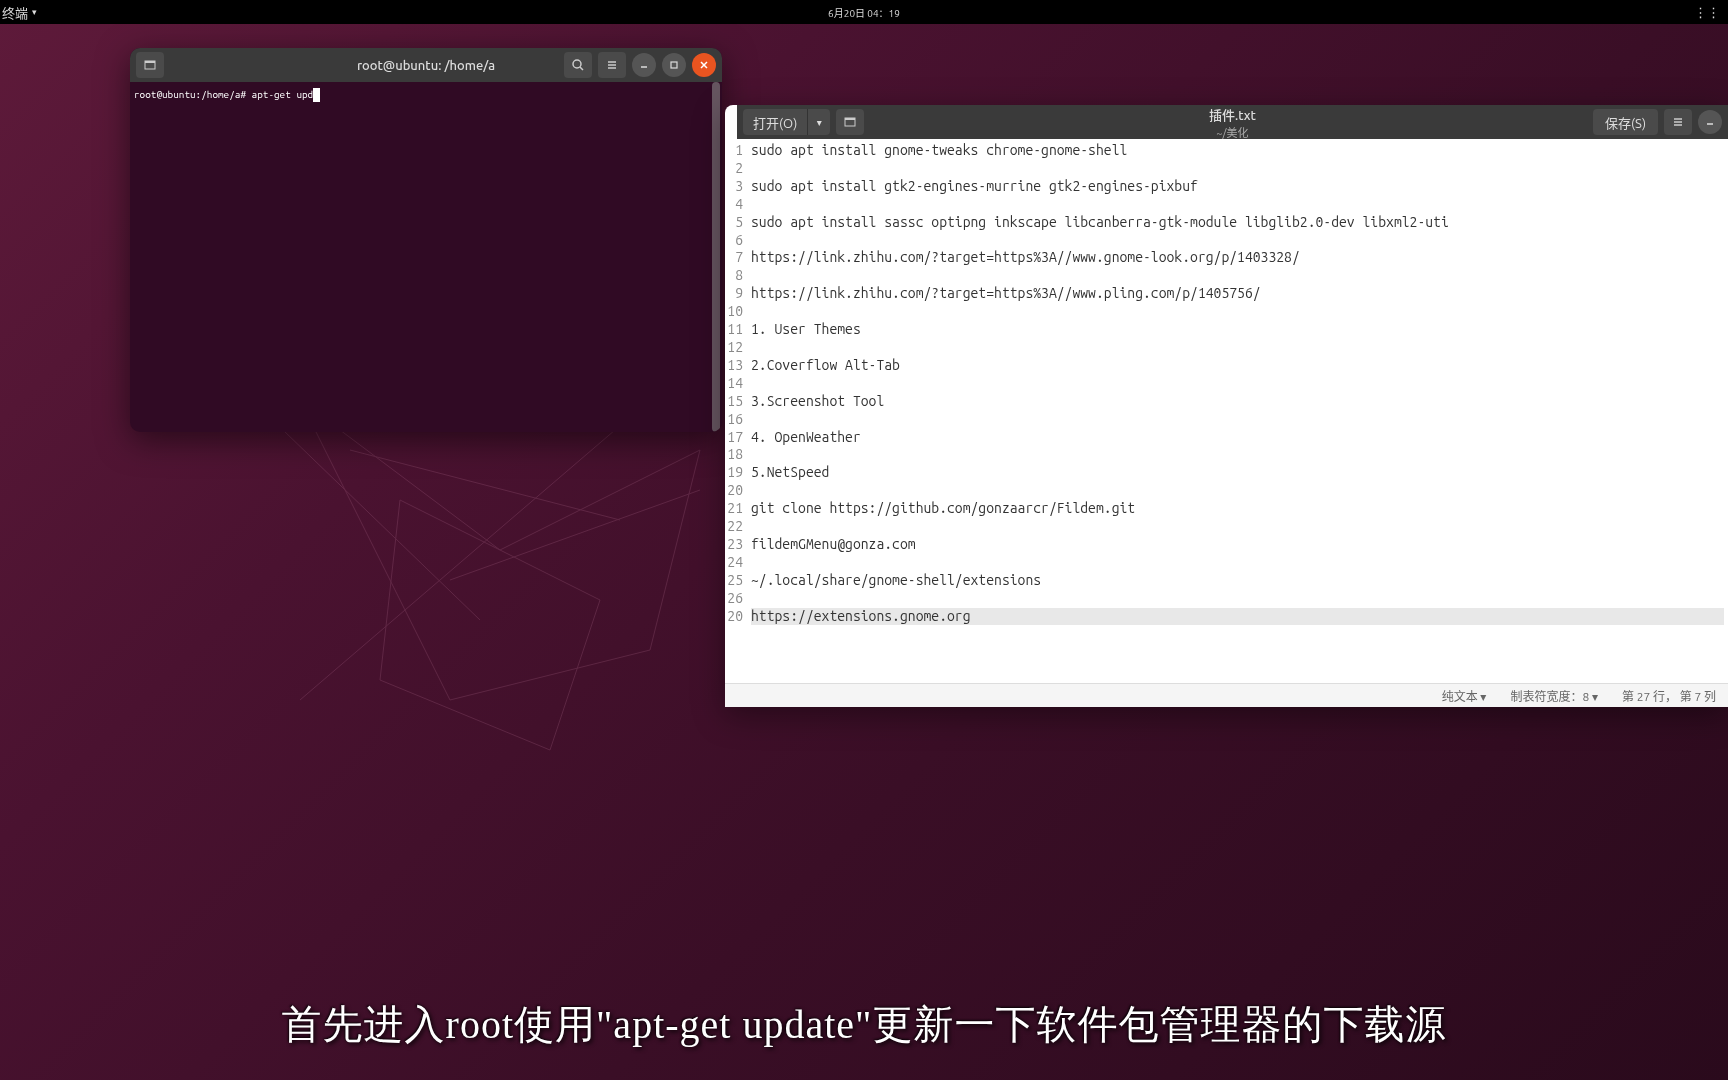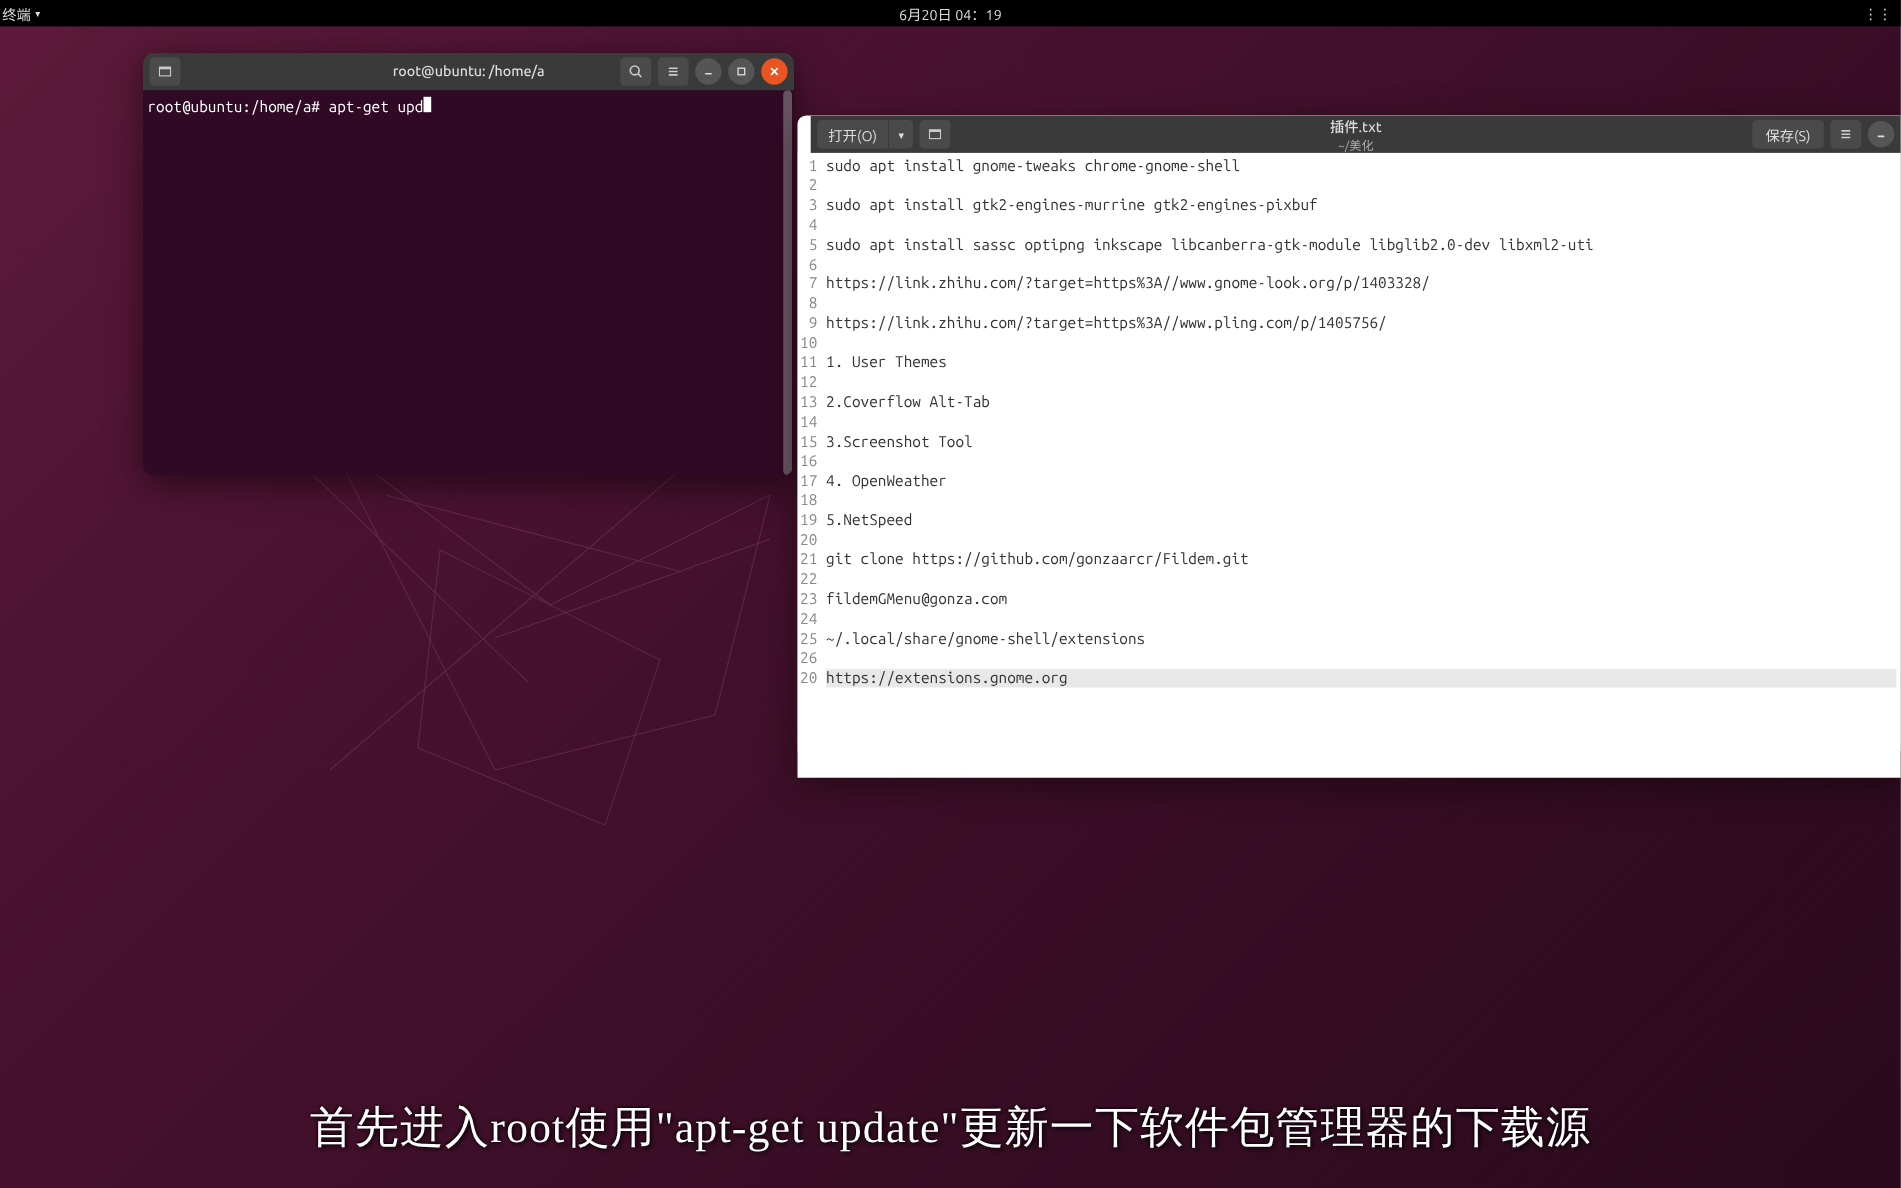--- a/index.html
+++ b/index.html
@@ -32,21 +32,21 @@
     .topbar-left {
       padding: 0 2px;
       display: flex;
       align-items: center;
       gap: 4px;
     }
     .topbar-center {
       position: absolute;
       left: 50%;
       transform: translateX(-50%);
-      font-size: 13px;
+      font-size: 10px;
     }
     .topbar-right {
       position: absolute;
       right: 8px;
       display: flex;
       align-items: center;
       gap: 6px;
     }
     .dropdown-arrow {
       font-size: 9px;
@@ -103,21 +103,21 @@
     .titlebar-right {
       margin-left: auto;
       display: flex;
       gap: 6px;
       align-items: center;
     }
     .terminal-body {
       padding: 6px 4px;
       color: #fff;
       font-family: "Ubuntu Mono", monospace;
-      font-size: 14px;
+      font-size: 10px;
       line-height: 1.3;
       position: relative;
       height: calc(100% - 34px);
       display:flex;
     }
     .terminal-body .scrollbar {
       position:absolute;
       right:2px;
       top:0;
       width:8px;
@@ -399,15 +399,20 @@
         <div class="editor-line">21</div>
         <div class="editor-line">22</div>
         <div class="editor-line">23</div>
         <div class="editor-line">24</div>
         <div class="editor-line">25</div>
         <div class="editor-line">26</div>
         <div class="editor-line">20</div>
       </div>
     <div class="editor-content" id="editor-content"><div class="editor-line">sudo apt install gnome-tweaks chrome-gnome-shell</div><div class="editor-line">&nbsp;</div><div class="editor-line">sudo apt install gtk2-engines-murrine gtk2-engines-pixbuf</div><div class="editor-line">&nbsp;</div><div class="editor-line">sudo apt install sassc optipng inkscape libcanberra-gtk-module libglib2.0-dev libxml2-uti</div><div class="editor-line">&nbsp;</div><div class="editor-line">https://link.zhihu.com/?target=https%3A//www.gnome-look.org/p/1403328/</div><div class="editor-line">&nbsp;</div><div class="editor-line">https://link.zhihu.com/?target=https%3A//www.pling.com/p/1405756/</div><div class="editor-line">&nbsp;</div><div class="editor-line">1. User Themes</div><div class="editor-line">&nbsp;</div><div class="editor-line">2.Coverflow Alt-Tab</div><div class="editor-line">&nbsp;</div><div class="editor-line">3.Screenshot Tool</div><div class="editor-line">&nbsp;</div><div class="editor-line">4. OpenWeather</div><div class="editor-line">&nbsp;</div><div class="editor-line">5.NetSpeed</div><div class="editor-line">&nbsp;</div><div class="editor-line">git clone https://github.com/gonzaarcr/Fildem.git</div><div class="editor-line">&nbsp;</div><div class="editor-line">fildemGMenu@gonza.com</div><div class="editor-line">&nbsp;</div><div class="editor-line">~/.local/share/gnome-shell/extensions</div><div class="editor-line">&nbsp;</div><div class="editor-line current">https://extensions.gnome.org</div></div>
   </div>
+  <div class="editor-statusbar">
+    <span>纯文本 ▾</span>
+    <span>制表符宽度：8 ▾</span>
+    <span>第 27 行， 第 7 列</span>
+  </div>
 </div>
 
 <div class="subtitle">首先进入root使用"apt-get update"更新一下软件包管理器的下载源</div>
 
 </body></html>

